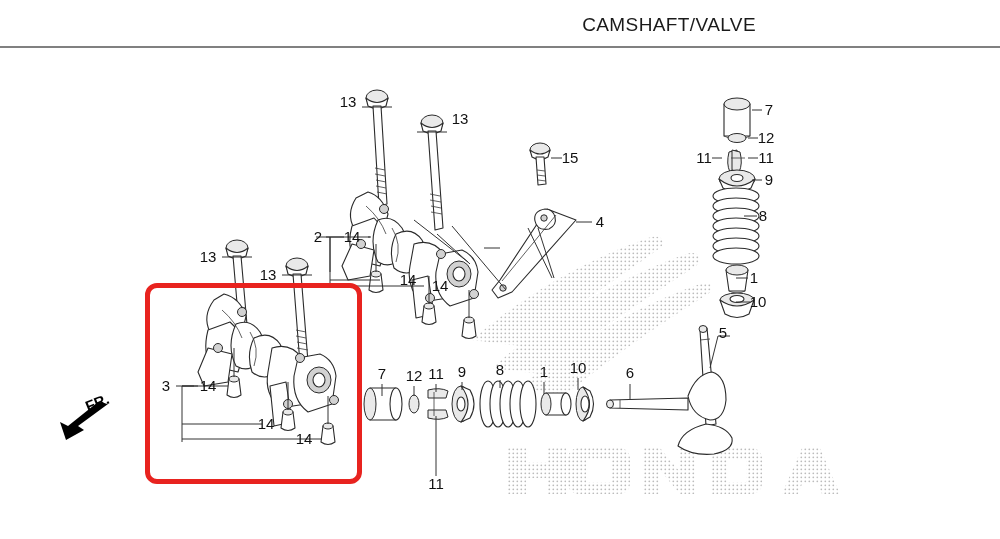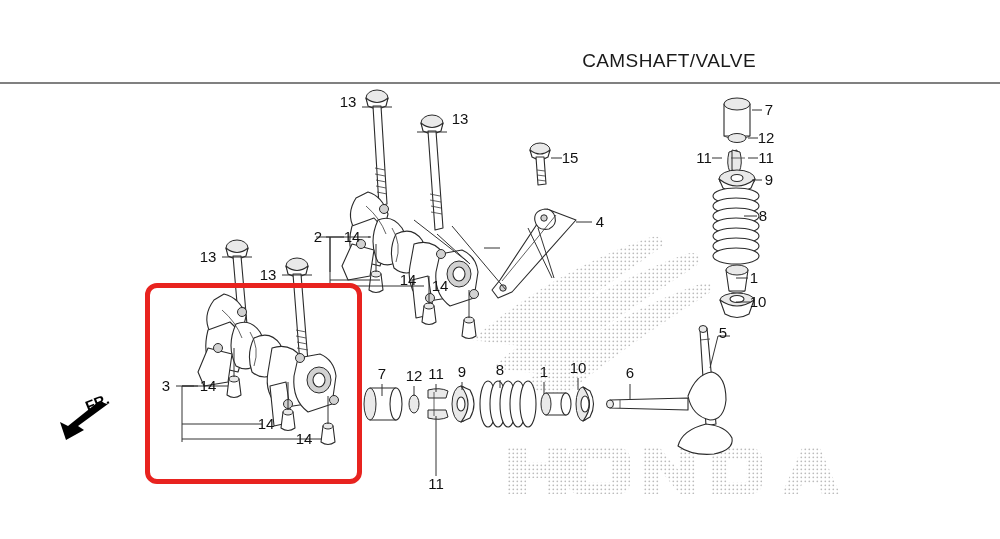--- a/index.html
+++ b/index.html
@@ -19,21 +19,20 @@
     width: 1000px;
     height: 539px;
     background: #ffffff;
   }
   #header {
     position: absolute;
     left: 0;
     top: 0;
     width: 944px;
     height: 48px;
-    margin-top: 36px;
   }
   #header-title {
     position: absolute;
     right: 188px;
     top: 14px;
     font-size: 19px;
     letter-spacing: 0.4px;
     color: #1a1a1a;
     white-space: nowrap;
   }

